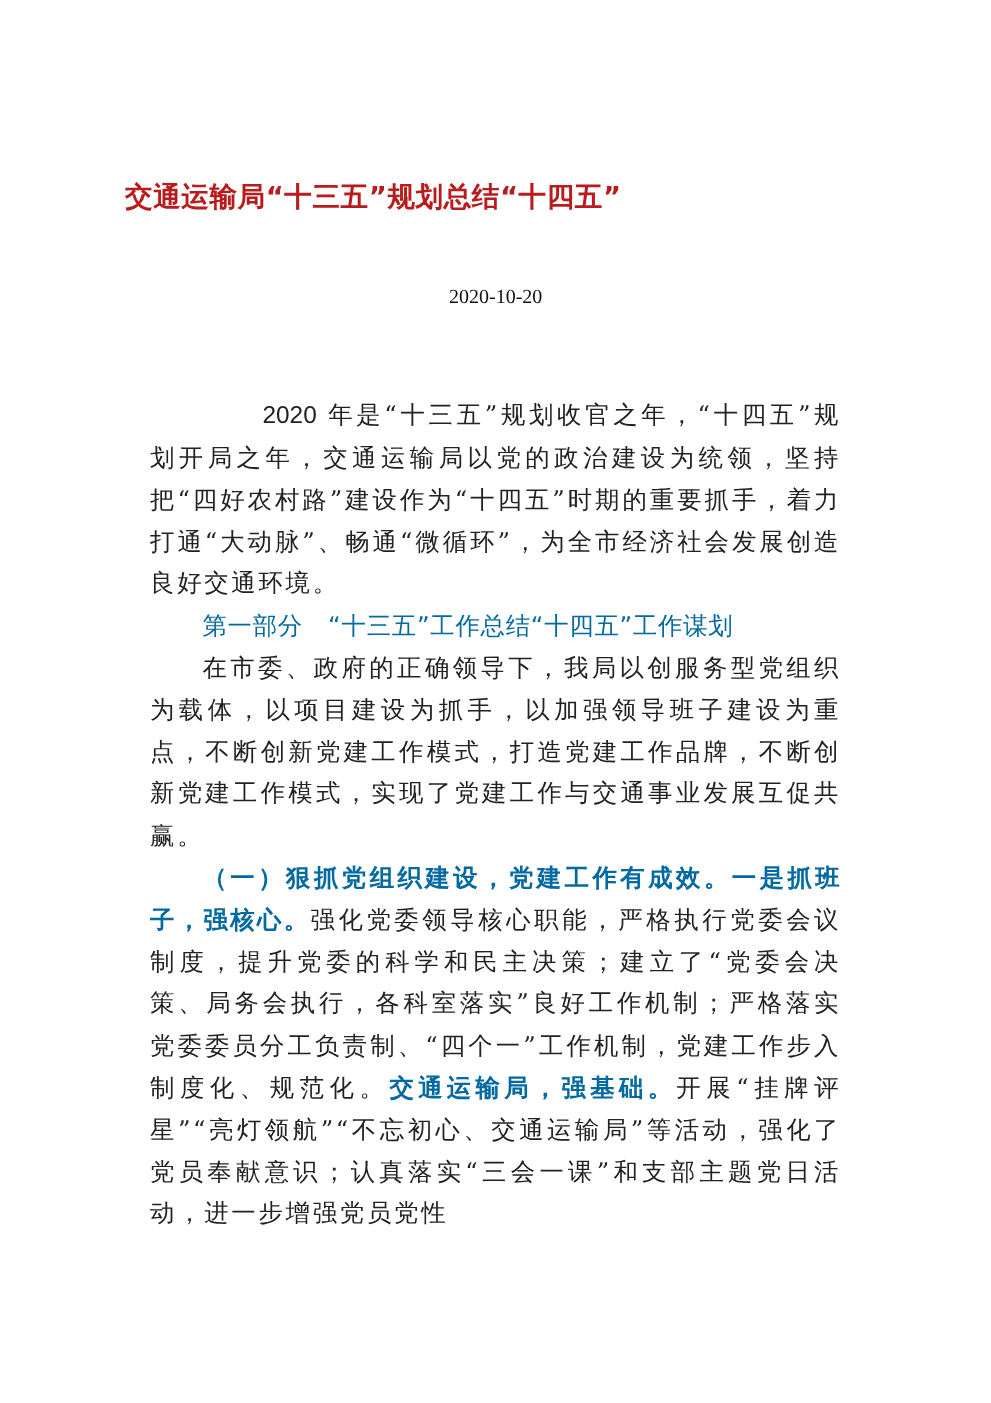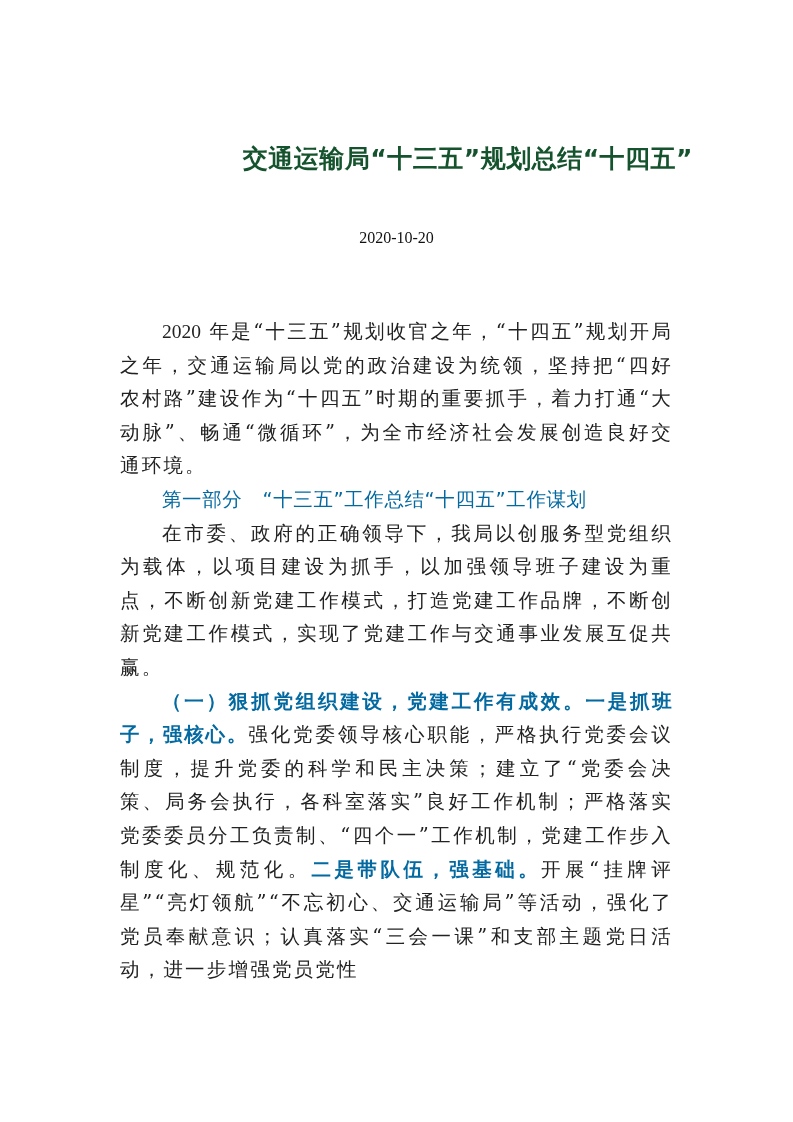--- a/index.html
+++ b/index.html
@@ -1,46 +1,46 @@
 <!DOCTYPE html>
 <html><head>
 <meta charset="utf-8">
 <style>
   html, body { margin: 0; padding: 0; background: #ffffff; }
   body { width: 793px; height: 1122px; position: relative; overflow: hidden; }
   .page { position: absolute; left: 0; top: 0; width: 793px; height: 1122px; background: #fff; color: #111; }
   .title {
-    position: absolute; left: 100px; width: 593px; text-align: right;
-    font-family: "DejaVu Sans", sans-serif; font-weight: bold; font-size: 25px;
-    letter-spacing: 0.5px; color: #14532d; line-height: 46px;
+    position: absolute; left: 100px; width: 593px; text-align: left;
+    font-family: "DejaVu Sans", sans-serif; font-weight: bold; font-size: 22px;
+    letter-spacing: 0.5px; color: #b91c1c; line-height: 46px;
   }
   .title.l1 { top: 136px; }
   .title.l2 { top: 180px; }
   .date {
     position: absolute; left: 100px; width: 593px; top: 229px; text-align: center;
     font-family: "Liberation Serif", serif; font-size: 16px; color: #111;
   }
   .body {
     position: absolute; left: 120px; width: 553px; top: 315px;
     font-family: "DejaVu Serif", serif; font-size: 19.5px; line-height: 33.6px;
     color: #222; text-align: justify; letter-spacing: 2.2px;
   }
   .body p { margin: 0; }
   .indent { text-indent: 42px; }
   .h-part { font-family: "DejaVu Sans", sans-serif; font-weight: normal; letter-spacing: 0.6px; color: #0369a1; }
   .h-sec { letter-spacing: 3px; }
   .b { font-weight: bold; color: #0369a1; font-family: "DejaVu Sans", sans-serif; letter-spacing: 1.2px; }
-  .num { font-family: Liberation Serif, serif; letter-spacing: 0; }
+  .num { font-family: Liberation Sans, sans-serif; letter-spacing: 0; margin-left: 48px; }
 </style>
 </head>
 <body>
 
 <div class="page">
   <div class="title l1">交通运输局“十三五”规划总结“十四五”</div>
   <div class="date">2020-10-20</div>
 
   <div class="body">
     <p class="indent"><span class="num">2020</span><span> 年是“十三五”规划收官之年，“十四五”规划开局之年，交通运输局以党的政治建设为统领，坚持把“四好农村路”建设作为“十四五”时期的重要抓手，着力打通“大动脉”、畅通“微循环”，为全市经济社会发展创造良好交通环境。</span></p>
     <p class="indent h-part">第一部分　“十三五”工作总结“十四五”工作谋划</p>
     <p class="indent">在市委、政府的正确领导下，我局以创服务型党组织为载体，以项目建设为抓手，以加强领导班子建设为重点，不断创新党建工作模式，打造党建工作品牌，不断创新党建工作模式，实现了党建工作与交通事业发展互促共赢。</p>
-    <p class="indent"><span class="b">（一）狠抓党组织建设，党建工作有成效。一是抓班子，强核心。</span><span>强化党委领导核心职能，严格执行党委会议制度，提升党委的科学和民主决策；建立了“党委会决策、局务会执行，各科室落实”良好工作机制；严格落实党委委员分工负责制、“四个一”工作机制，党建工作步入制度化、规范化。</span><span class="b">二是带队伍，强基础。</span><span>开展“挂牌评星”“亮灯领航”“不忘初心、交通运输局”等活动，强化了党员奉献意识；认真落实“三会一课”和支部主题党日活动，进一步增强党员党性</span></p>
+    <p class="indent"><span class="b">（一）狠抓党组织建设，党建工作有成效。一是抓班子，强核心。</span><span>强化党委领导核心职能，严格执行党委会议制度，提升党委的科学和民主决策；建立了“党委会决策、局务会执行，各科室落实”良好工作机制；严格落实党委委员分工负责制、“四个一”工作机制，党建工作步入制度化、规范化。</span><span class="b">交通运输局，强基础。</span><span>开展“挂牌评星”“亮灯领航”“不忘初心、交通运输局”等活动，强化了党员奉献意识；认真落实“三会一课”和支部主题党日活动，进一步增强党员党性</span></p>
   </div>
 </div>
 
 </body></html>

